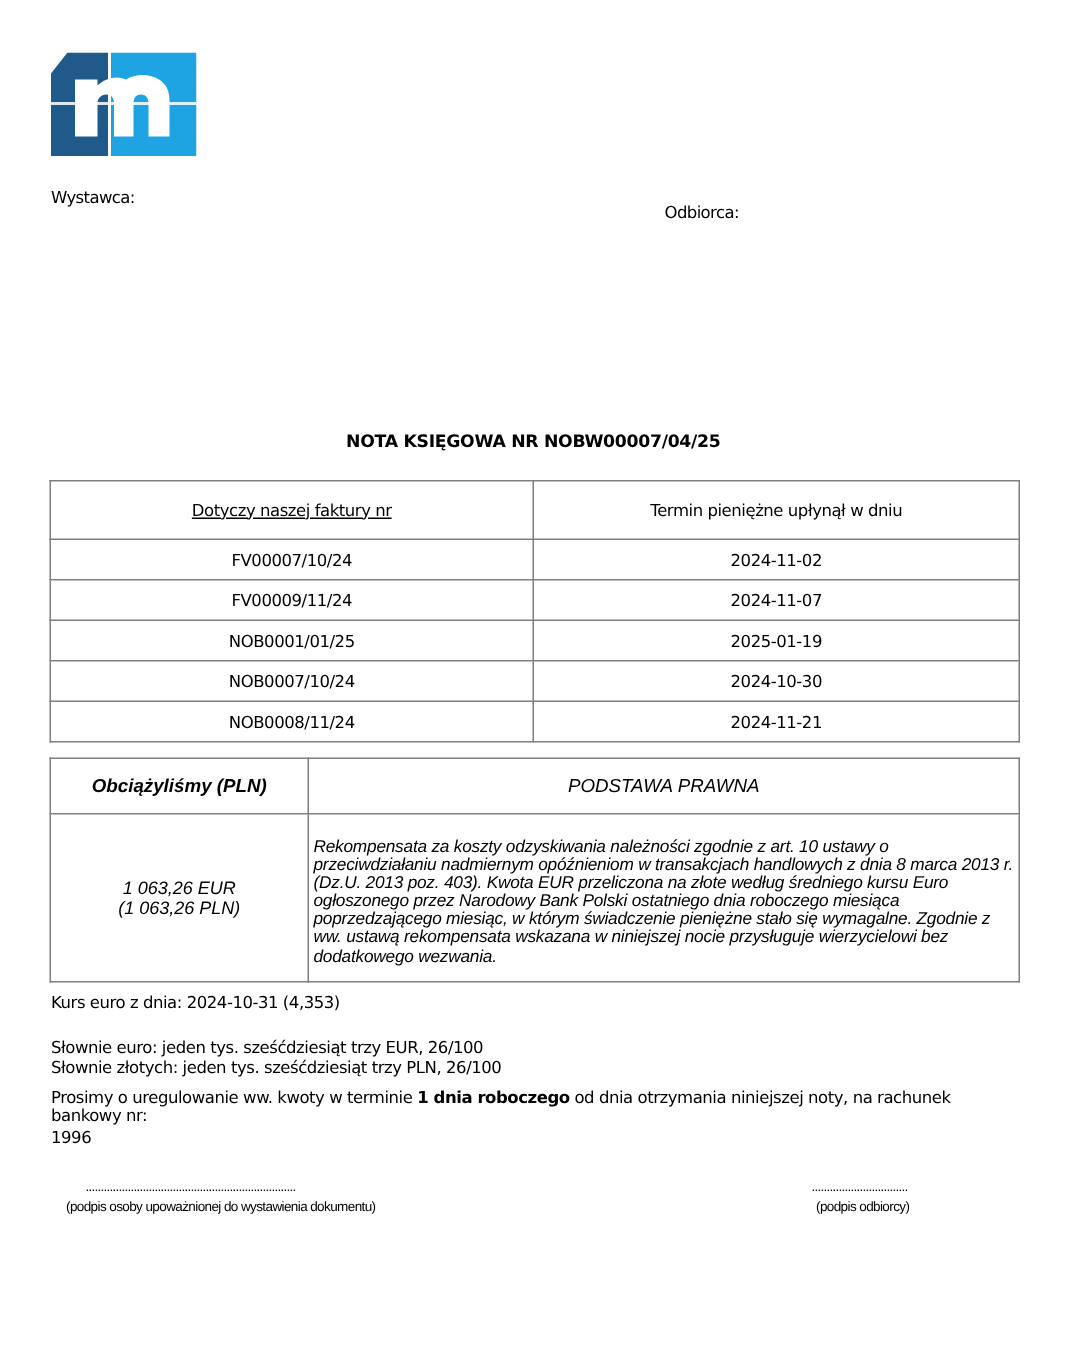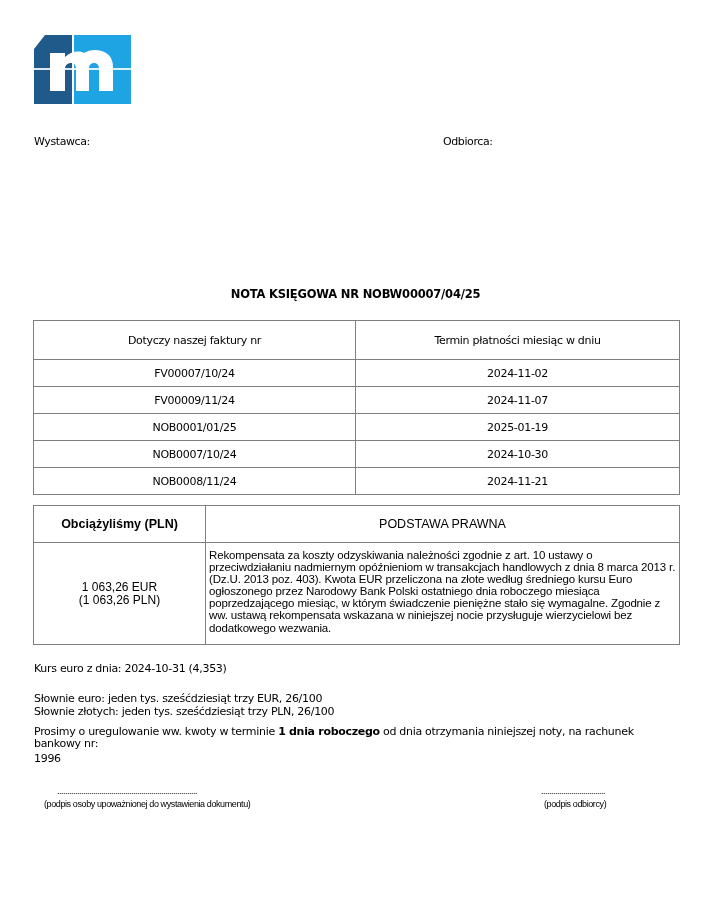--- a/index.html
+++ b/index.html
@@ -5,55 +5,55 @@
   html, body { margin: 0; padding: 0; background: #ffffff; }
   body { width: 711px; height: 905px; position: relative; overflow: hidden; color: #000; font-family: "DejaVu Sans", sans-serif; }
   .abs { position: absolute; }
   .logo { left: 34px; top: 35px; width: 97px; height: 69px; }
   .lbl { font-size: 11px; letter-spacing: -0.4px; }
   .title { left: 0; width: 711px; top: 287px; text-align: center; font-weight: bold; font-size: 11.5px; letter-spacing: -0.2px; }
   table { border-collapse: collapse; }
   .t1 { left: 33px; top: 320px; width: 647px; }
   .t1 td { border: 1px solid #7f7f7f; text-align: center; font-size: 11px; letter-spacing: -0.3px; height: 26px; padding: 0; }
   .t1 tr.head td { height: 38px; }
-  .t1 td.c1 { width: 321px; }
-  .t2 { left: 33px; top: 505px; width: 647px; font-family: "Liberation Sans", sans-serif; }
+  .t1 td.c1 { width: 321px; text-decoration: underline; }
+  .t2 { left: 33px; top: 505px; width: 647px; font-family: "Liberation Sans", sans-serif; font-style: italic; }
   .t2 td { border: 1px solid #7f7f7f; padding: 0; }
   .t2 tr.head td { height: 36px; text-align: center; font-size: 12.5px; }
   .t2 td.c1 { width: 171px; text-align: center; font-size: 12px; line-height: 13px; }
-  .t2 td.basis { font-size: 11.5px; line-height: 12.1px; padding: 6px 3px 1px 3px; letter-spacing: -0.15px; vertical-align: top; height: 94px; }
+  .t2 td.basis { font-size: 11.5px; line-height: 12.1px; padding: 16px 3px 1px 3px; letter-spacing: -0.15px; vertical-align: top; height: 94px; }
   .b { font-weight: bold; }
   .txt { font-size: 11px; letter-spacing: -0.3px; line-height: 12px; }
   .sigdots { font-size: 9px; letter-spacing: -0.5px; font-family: "Liberation Sans", sans-serif; }
   .sigcap { font-size: 9px; letter-spacing: -0.4px; font-family: "Liberation Sans", sans-serif; }
 </style>
 </head>
 <body>
 
 <div class="abs logo">
   <svg width="97" height="69" viewBox="0 0 97 69">
     <rect x="0" y="0" width="97" height="69" fill="#ffffff"></rect>
     <path d="M0 14 L11 0 L38 0 L38 69 L0 69 Z" fill="#1f5a8a"></path>
     <rect x="40" y="0" width="57" height="69" fill="#1ea4e3"></rect>
     <rect x="0" y="33" width="97" height="2" fill="#ffffff" opacity="0.85"></rect>
     <rect x="38" y="0" width="2" height="69" fill="#ffffff"></rect>
     <path d="M16 56 L16 18 L31 18 L31 22 C36 17 44 15 50 18 C56 14 66 14 72 18 C77 21 79 26 79 32 L79 56 L65 56 L65 34 C65 30 63 28 60 28 C57 28 55 30 55 34 L55 56 L42 56 L42 34 C42 30 40 28 37 28 C34 28 31 30 31 34 L31 56 Z" fill="#ffffff"></path>
   </svg>
 </div>
 
-<div class="abs lbl" style="left:34px; top:135px;">Wystawca:</div>
+<div class="abs lbl" style="left:34px; top:125px;">Wystawca:</div>
 <div class="abs lbl" style="left:443px; top:135px;">Odbiorca:</div>
 
 <div class="abs title">NOTA KSIĘGOWA NR NOBW00007/04/25</div>
 
 <table class="abs t1">
   <tbody>
       <tr class="head">
     <td class="c1">Dotyczy naszej faktury nr</td>
-    <td>Termin płatności miesiąc w dniu</td>
+    <td>Termin pieniężne upłynął w dniu</td>
   </tr>
   <tr>
     <td>FV00007/10/24</td>
     <td>2024-11-02</td>
   </tr>
   <tr>
     <td>FV00009/11/24</td>
     <td>2024-11-07</td>
   </tr>
   <tr>

